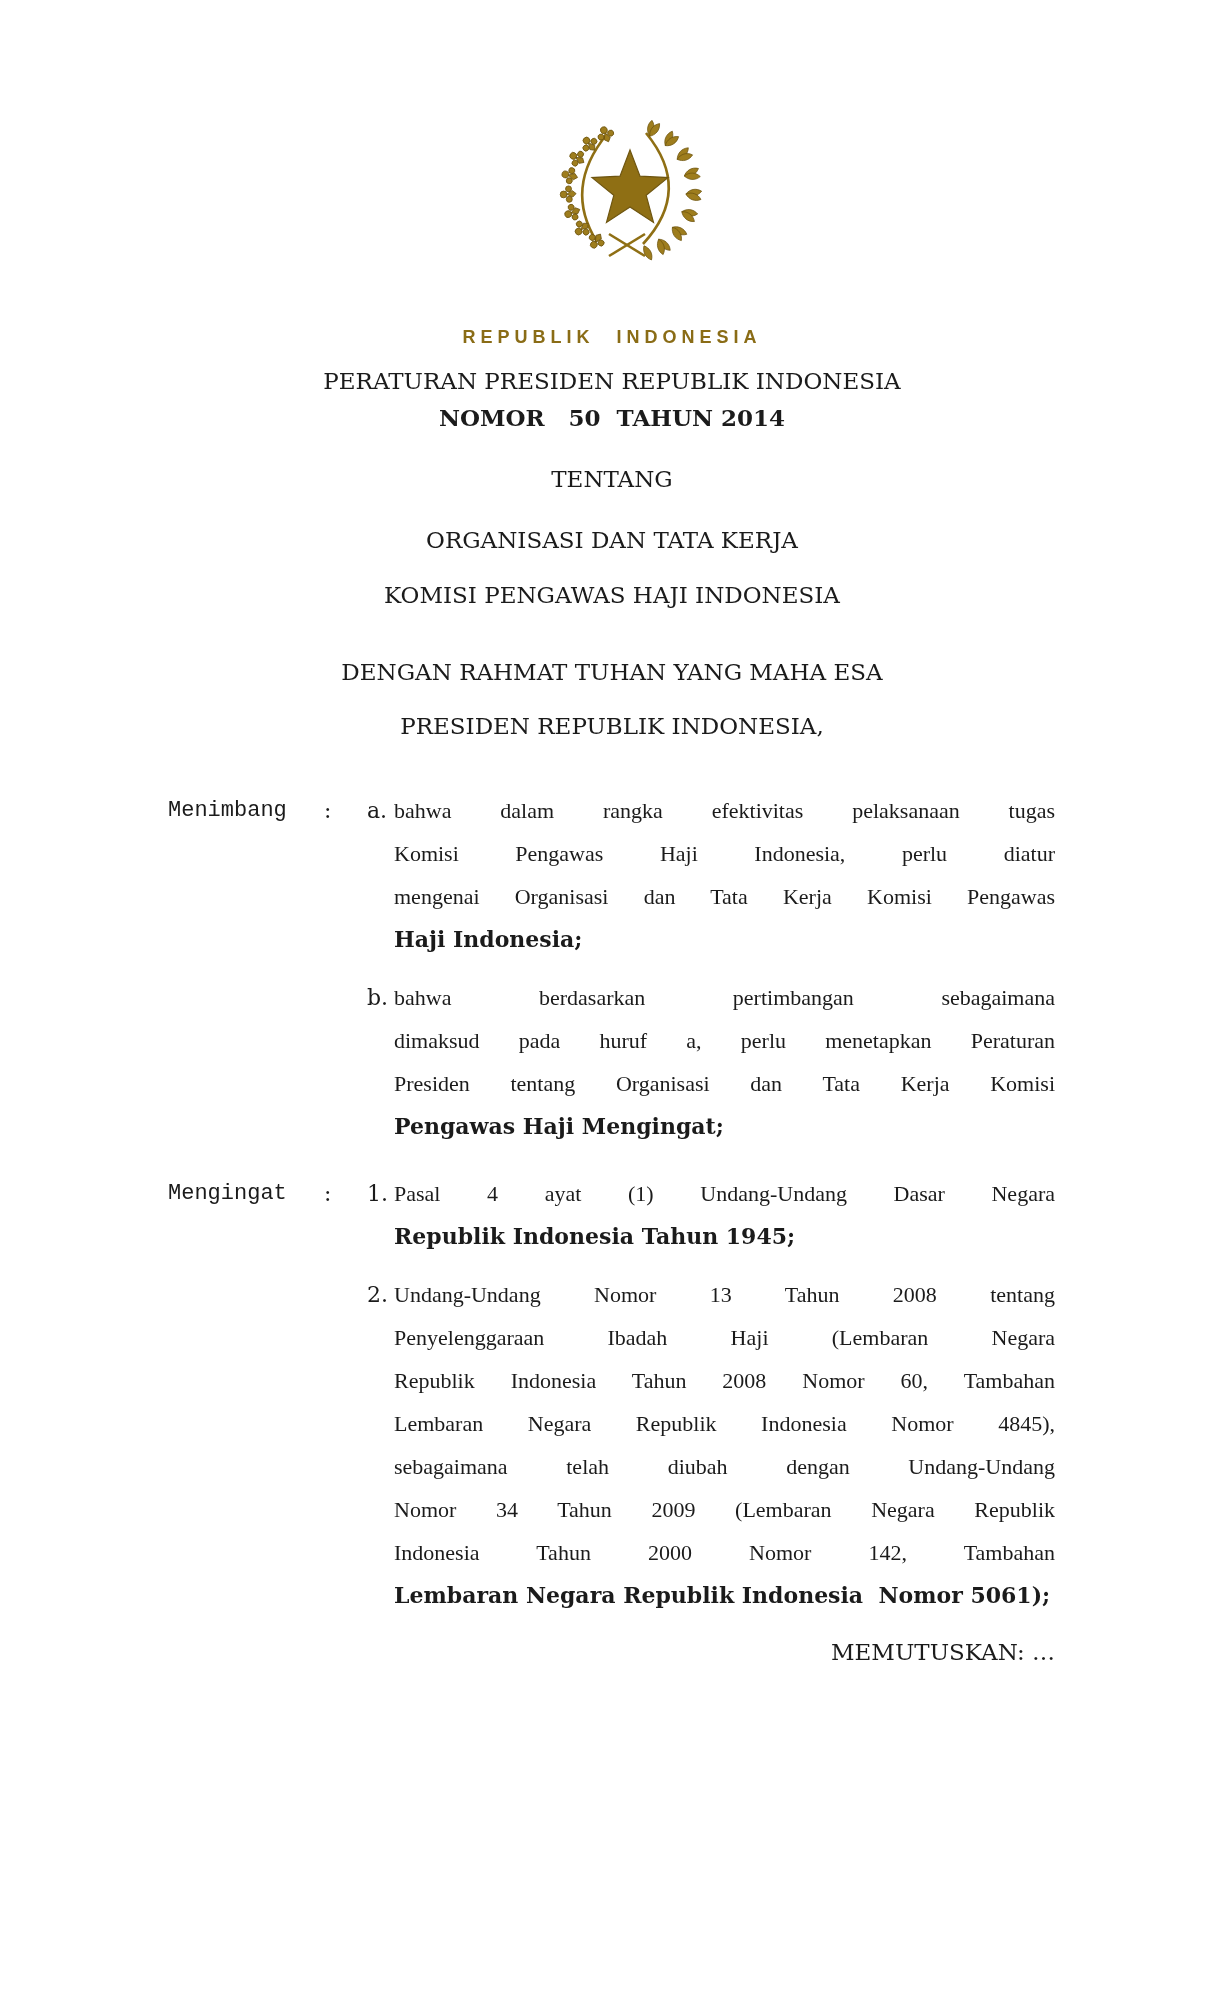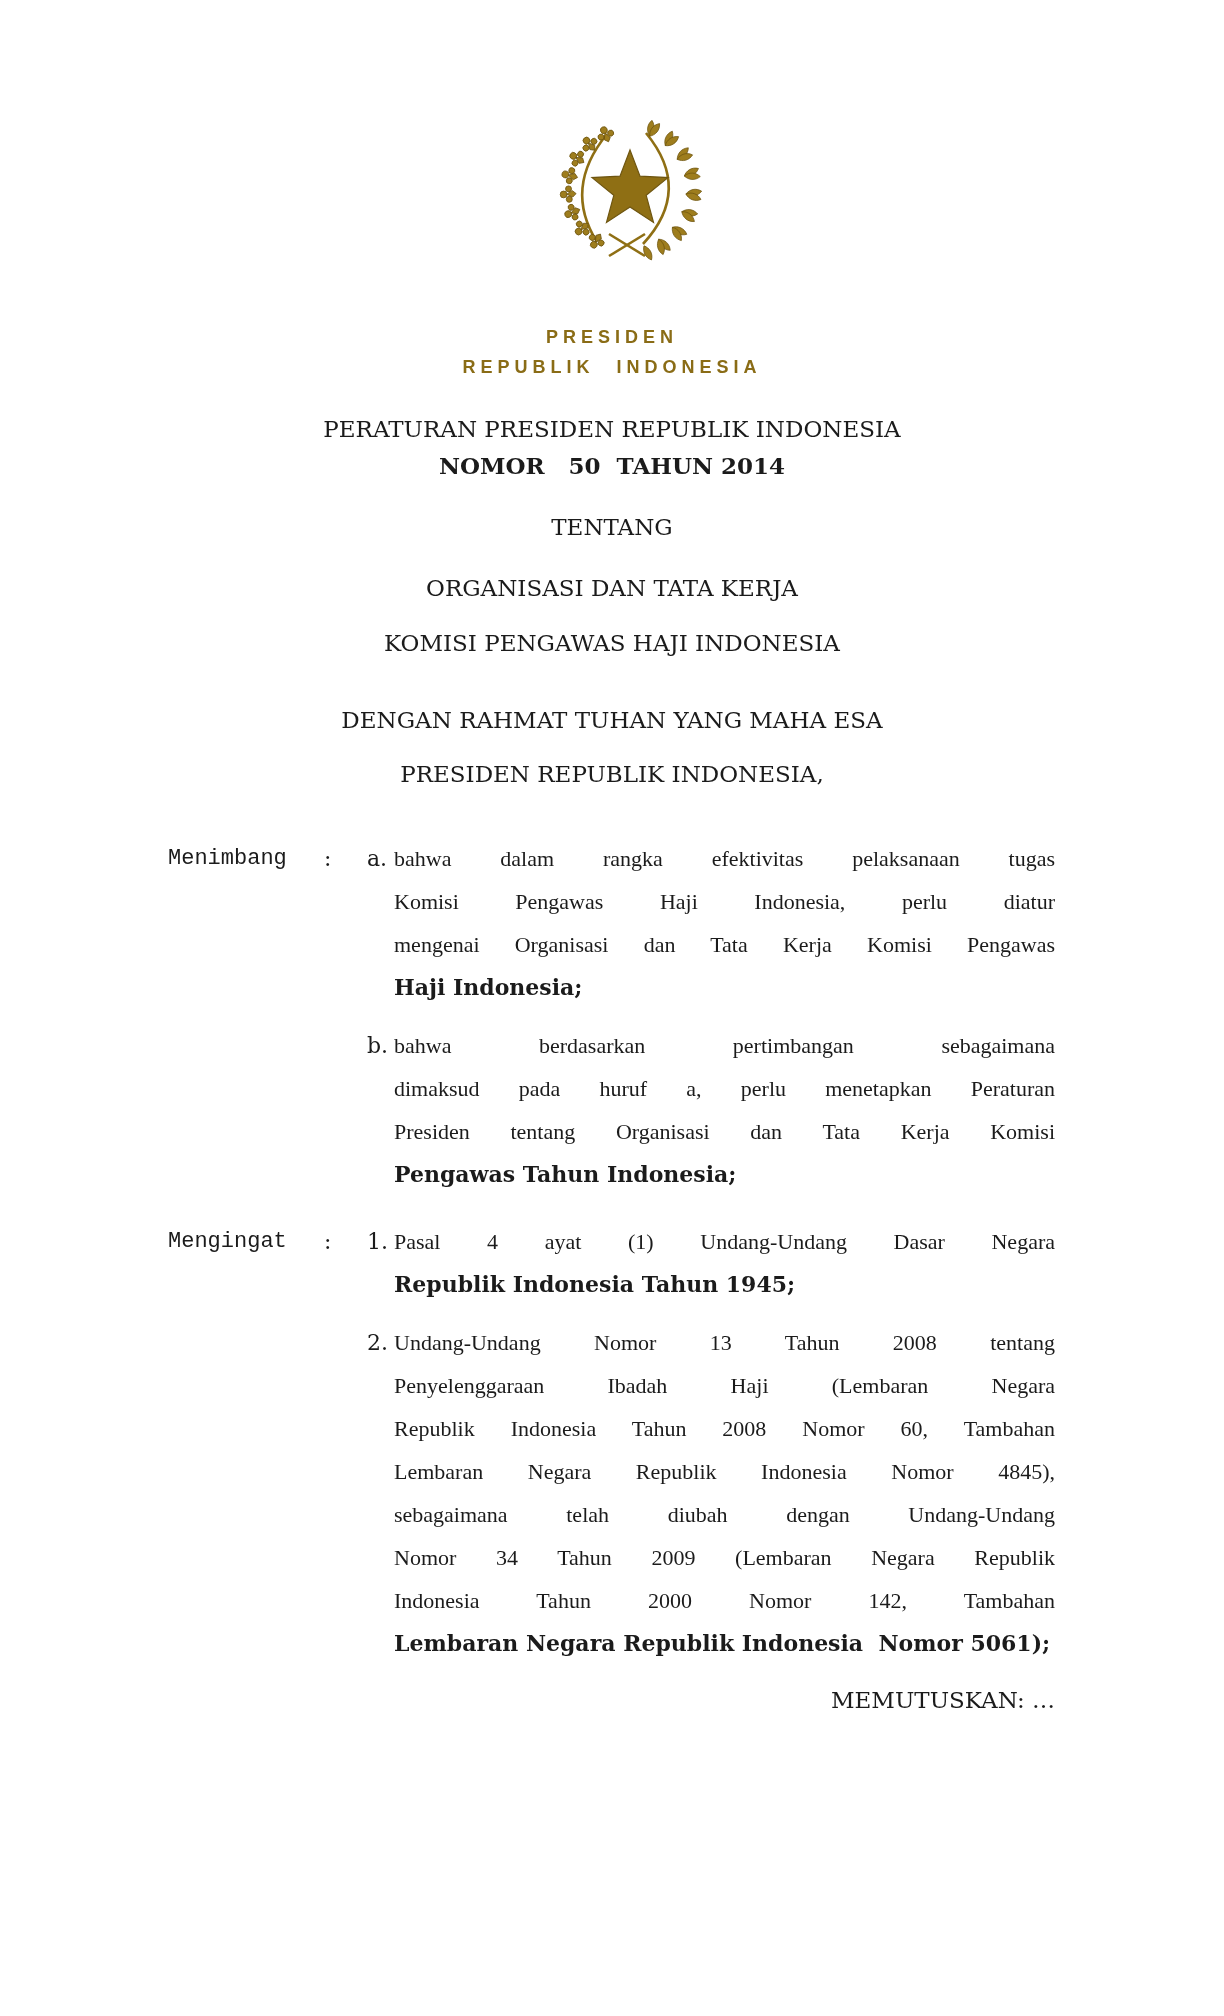--- a/index.html
+++ b/index.html
@@ -19,21 +19,21 @@
     font-family:"Liberation Sans", sans-serif;
     font-weight:700;
     color:#8a6c16;
     font-size:18px;
     line-height:30px;
     letter-spacing:5px;
   }
   .agency .line2 { word-spacing:12px; }
 
   .doc-title { text-align:center; font-size:23px; line-height:30px; }
-  .t1 { margin-top:32px; }
+  .t1 { margin-top:14px; }
   .t2 { margin-top:7px; white-space:pre;font-weight:bold; }
   .t3 { margin-top:31px; }
   .t4 { margin-top:31px; }
   .t5 { margin-top:25px; }
   .t6 { margin-top:47px; }
   .t7 { margin-top:24px; }
 
   .body-block { margin:48px 169px 0 168px; font-size:22px; line-height:43px; }
   .sec-row { display:flex; align-items:flex-start; }
   .sec-row + .sec-row { margin-top:24px; }
@@ -105,21 +105,20 @@
       <use href="#rleaf" transform="translate(113.7,127.2) rotate(134)"></use>
       <use href="#rleaf" transform="translate(113.7,127.2) rotate(164)"></use>
       <use href="#rleaf" transform="translate(99.0,133.8) rotate(152)"></use>
     </g>
 
     <path d="M85,38 L95,64.2 L123,65.6 L101.2,83.3 L108.5,110.4 L85,95 L61.5,110.4 L68.8,83.3 L47,65.6 L75,64.2 Z" fill="#8f6f14" stroke="#6e5510" stroke-width="1.2"></path>
   </svg>
 </div>
 
 <div class="agency">
-  <div class="line1">PRESIDEN</div>
   <div class="line2">REPUBLIK INDONESIA</div>
 </div>
 
 <div class="doc-title">
   <div class="t1">PERATURAN PRESIDEN REPUBLIK INDONESIA</div>
   <div class="t2">NOMOR   50  TAHUN 2014</div>
   <div class="t3">TENTANG</div>
   <div class="t4">ORGANISASI DAN TATA KERJA</div>
   <div class="t5">KOMISI PENGAWAS HAJI INDONESIA</div>
   <div class="t6">DENGAN RAHMAT TUHAN YANG MAHA ESA</div>
@@ -140,21 +139,21 @@
           <div class="jline">mengenai Organisasi dan Tata Kerja Komisi Pengawas</div>
           <div class="jlast">Haji Indonesia;</div>
         </div>
       </div>
       <div class="item">
         <div class="marker">b.</div>
         <div class="itext">
           <div class="jline">bahwa berdasarkan pertimbangan sebagaimana</div>
           <div class="jline">dimaksud pada huruf a, perlu menetapkan Peraturan</div>
           <div class="jline">Presiden tentang Organisasi dan Tata Kerja Komisi</div>
-          <div class="jlast">Pengawas Tahun Indonesia;</div>
+          <div class="jlast">Pengawas Haji Mengingat;</div>
         </div>
       </div>
     </div>
   </div>
 
   <div class="sec-row">
     <div class="sec-label">Mengingat</div>
     <div class="sec-colon">:</div>
     <div class="items">
       <div class="item">

